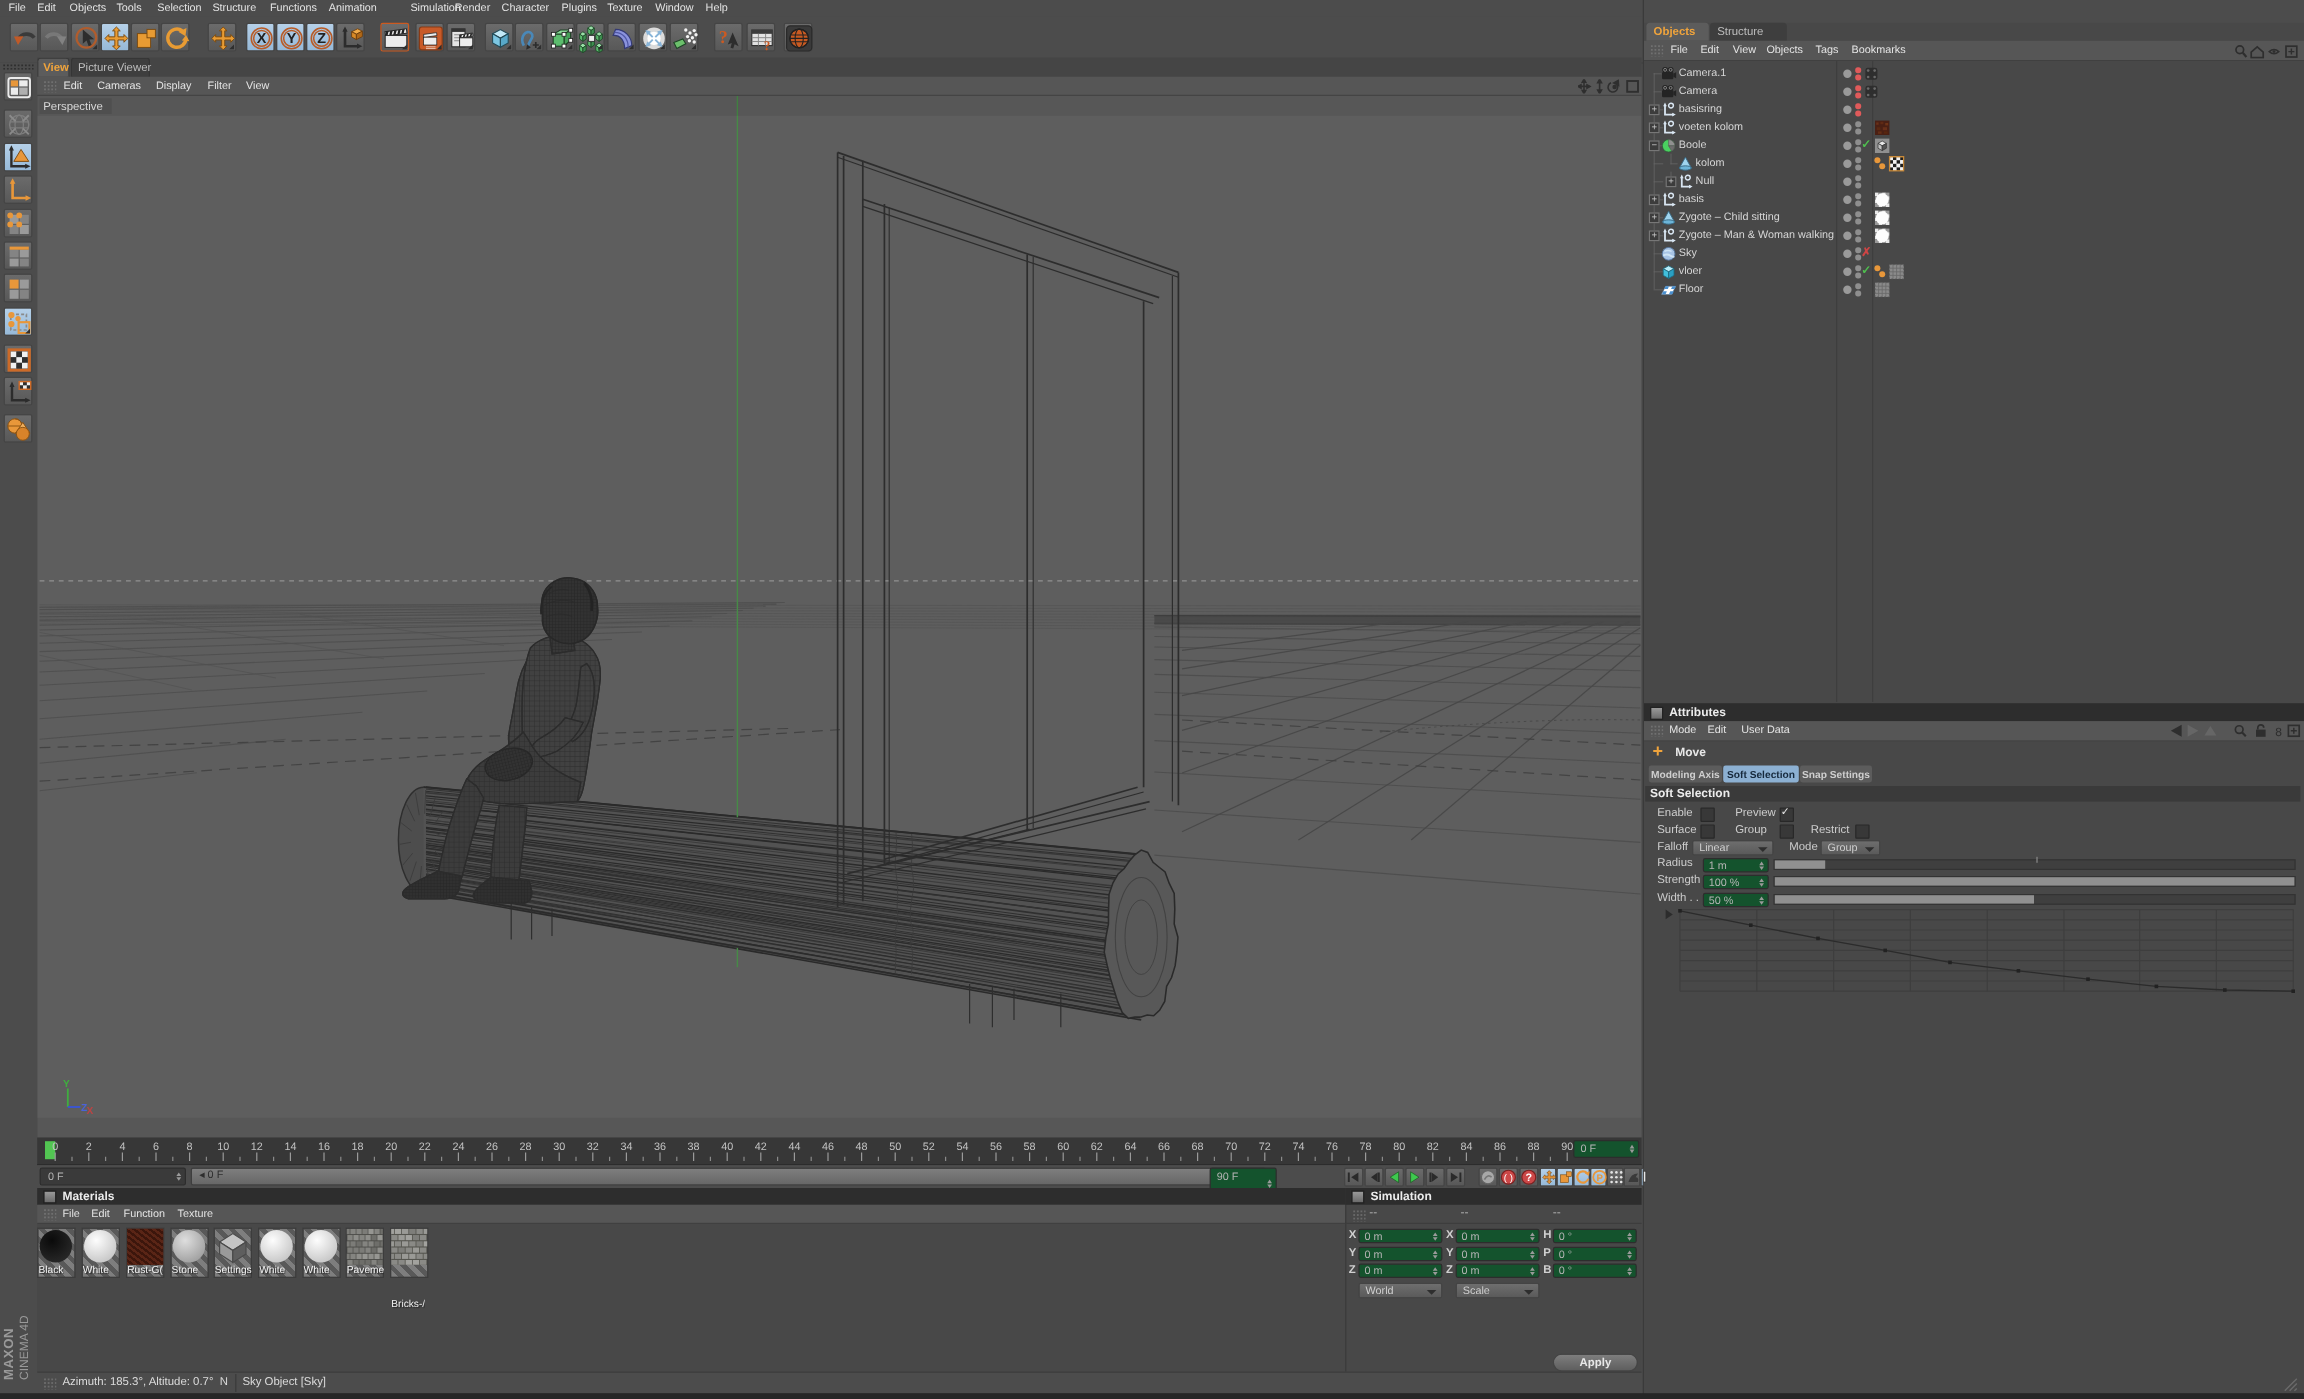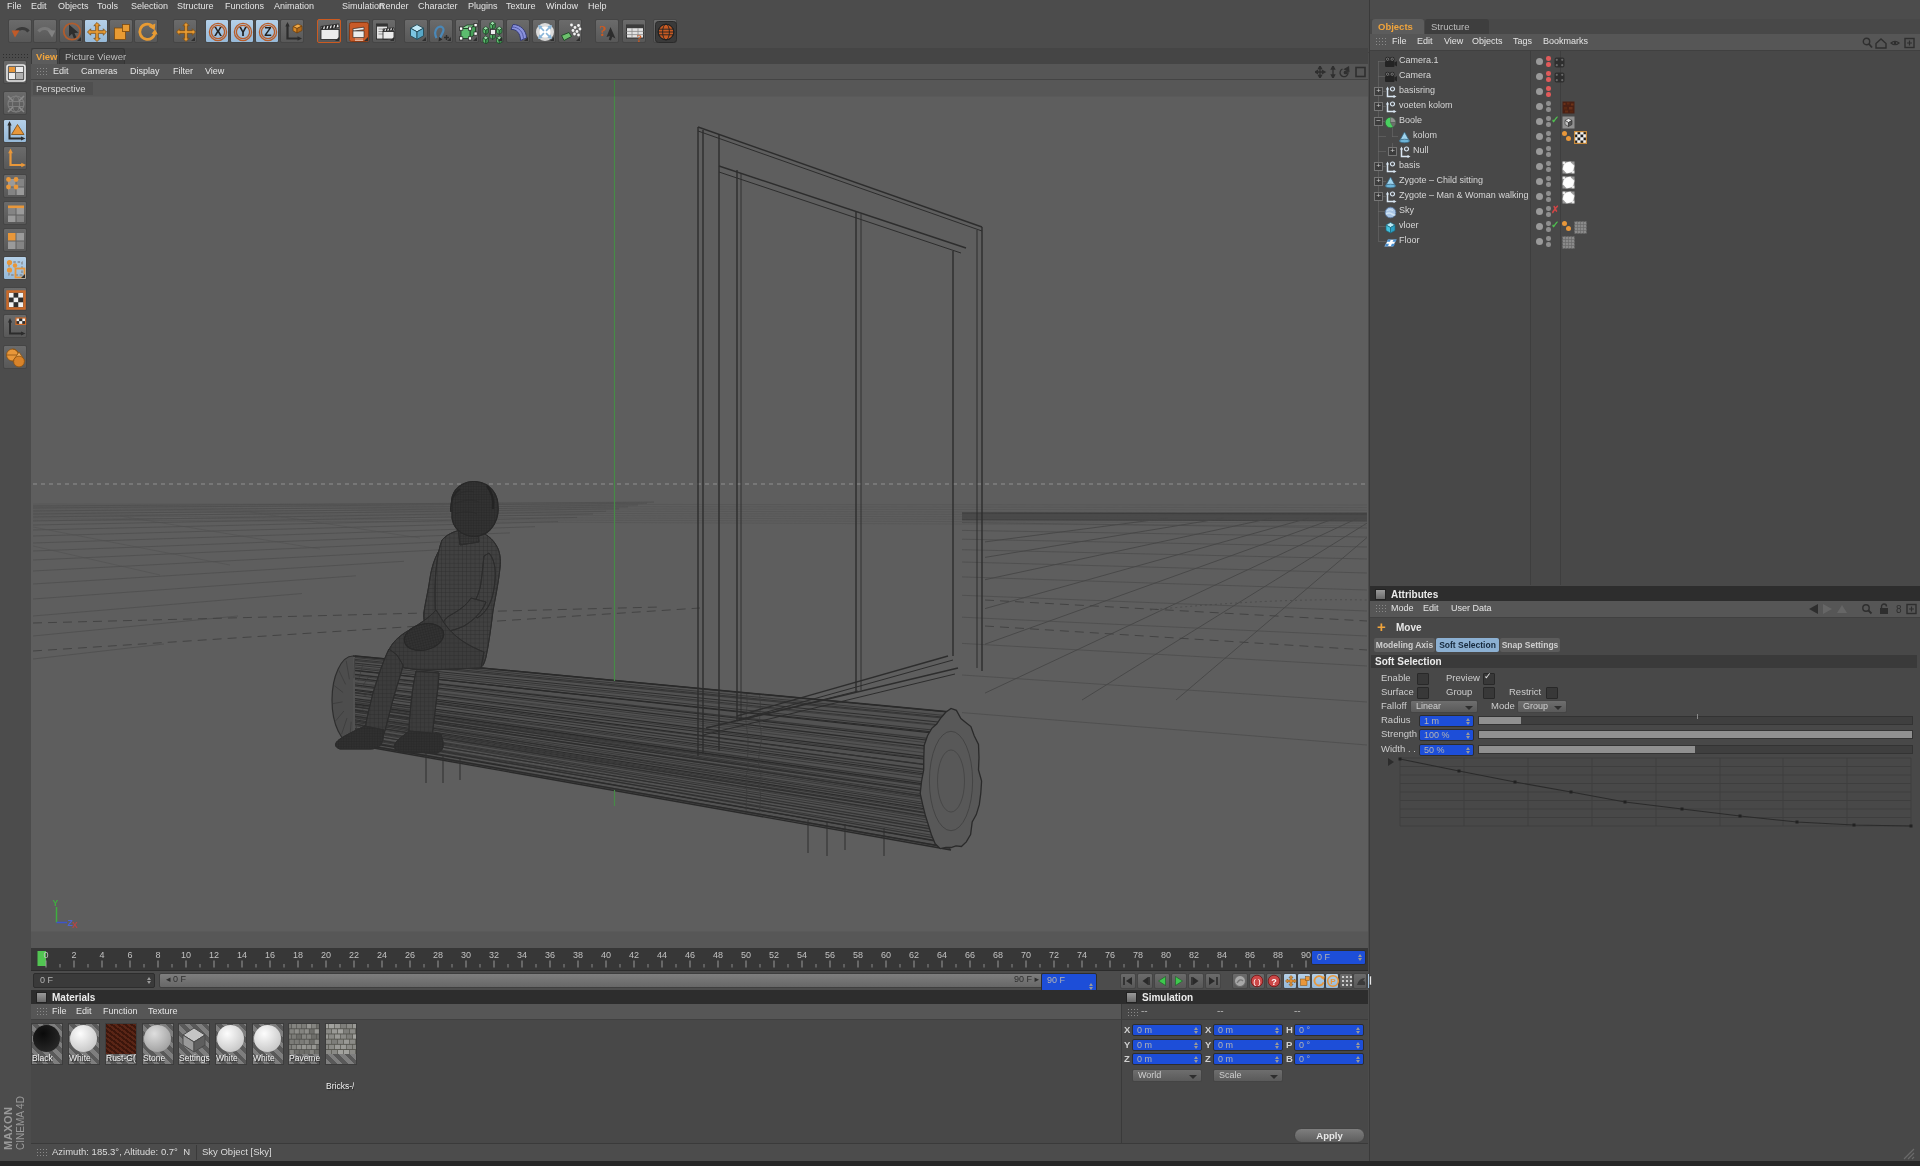--- a/index.html
+++ b/index.html
@@ -9,21 +9,21 @@
 .btn{position:absolute;width:24px;height:24px;background:linear-gradient(#6b6b6b,#585858);
 border:1px solid #454545;border-radius:2px;box-sizing:border-box;}
 .btn.blue{background:linear-gradient(#b5d0e8,#96b9d8);}
 .btn svg{position:absolute;left:0;top:0;}
 .corner:after{content:"";position:absolute;right:1px;bottom:1px;border-left:4px solid transparent;border-bottom:4px solid #2e2e2e;}
 .grip{display:inline-block;width:11px;height:10px;
 background-image:radial-gradient(circle,#8a8a8a 24%,transparent 26%);background-size:3px 3px;}
 .spin{position:absolute;right:2px;top:50%;margin-top:-3.5px;width:5px;height:7px;}
 .spin:before{content:"";position:absolute;left:0;top:0;border-left:2.5px solid transparent;border-right:2.5px solid transparent;border-bottom:3px solid #9a9a9a;}
 .spin:after{content:"";position:absolute;left:0;bottom:0;border-left:2.5px solid transparent;border-right:2.5px solid transparent;border-top:3px solid #9a9a9a;}
-.fld{position:absolute;background:#1d4ed8;border:1px solid #2d2d2d;border-radius:2px;color:#b4b4b4;font-size:9px;box-sizing:border-box;}
+.fld{position:absolute;background:#14532d;border:1px solid #2d2d2d;border-radius:2px;color:#b4b4b4;font-size:9px;box-sizing:border-box;}
 .dd{position:absolute;background:linear-gradient(#6e6e6e,#5a5a5a);border:1px solid #444;border-radius:2px;color:#cfcfcf;font-size:9px;box-sizing:border-box;}
 .dd:after{content:"";position:absolute;right:4px;top:50%;margin-top:-1px;border-left:4px solid transparent;border-right:4px solid transparent;border-top:4px solid #2e2e2e;}
 .cb{position:absolute;width:10px;height:10px;background:#383838;border:1px solid #282828;border-radius:1px;}
 .lbl{position:absolute;color:#cdcdcd;font-size:9.5px;white-space:nowrap;}
 </style></head><body>
 
 <div class="abs" style="left:0;top:0;width:1920px;height:14px;background:#4c4c4c;"></div>
 <span class="abs mtext" style="left:7px;top:1px;">File</span>
 <span class="abs mtext" style="left:31px;top:1px;">Edit</span>
 <span class="abs mtext" style="left:58px;top:1px;">Objects</span>
@@ -1212,21 +1212,21 @@
     <span class="spin"></span>
   </div>
 <div class="abs" style="left:31px;top:971px;width:1337px;height:20px;background:#4c4c4c;"></div>
 <div class="fld" style="left:33px;top:973px;width:122px;height:15px;background:#3a3a3a;">
     <span style="position:absolute;left:6px;top:1px;">0 F</span>
     <span class="spin"></span>
   </div>
 <div class="abs" style="left:159px;top:973px;width:896px;height:15px;background:linear-gradient(#7e7e7e,#676767);border:1px solid #3e3e3e;border-radius:2px;box-sizing:border-box;"></div>
 <span class="abs" style="left:166px;top:974px;color:#2e2e2e;font-size:9px;">◂ 0 F</span>
 <span class="abs" style="left:1014px;top:974px;color:#2e2e2e;font-size:9px;">90 F ▸</span>
-<div class="fld" style="left:1041px;top:973px;width:56px;height:27px;">
+<div class="fld" style="left:1008px;top:973px;width:56px;height:27px;">
     <span style="position:absolute;left:5px;top:1px;">90 F</span>
     <span class="spin"></span>
   </div>
 <div class="abs" style="left:1120px;top:973px;width:16px;height:16px;background:linear-gradient(#6b6b6b,#585858);border:1px solid #454545;border-radius:2px;box-sizing:border-box;">
     <svg width="14" height="14" style="position:absolute;left:0px;top:0px;" viewBox="0 0 14 14">
       <path d="M3,3 V11" stroke="#2a2a2a" stroke-width="1.6"></path>
       <polygon points="11,3 11,11 5,7" fill="#2a2a2a"></polygon>
     </svg>
   </div>
 <div class="abs" style="left:1137px;top:973px;width:16px;height:16px;background:linear-gradient(#6b6b6b,#585858);border:1px solid #454545;border-radius:2px;box-sizing:border-box;">

